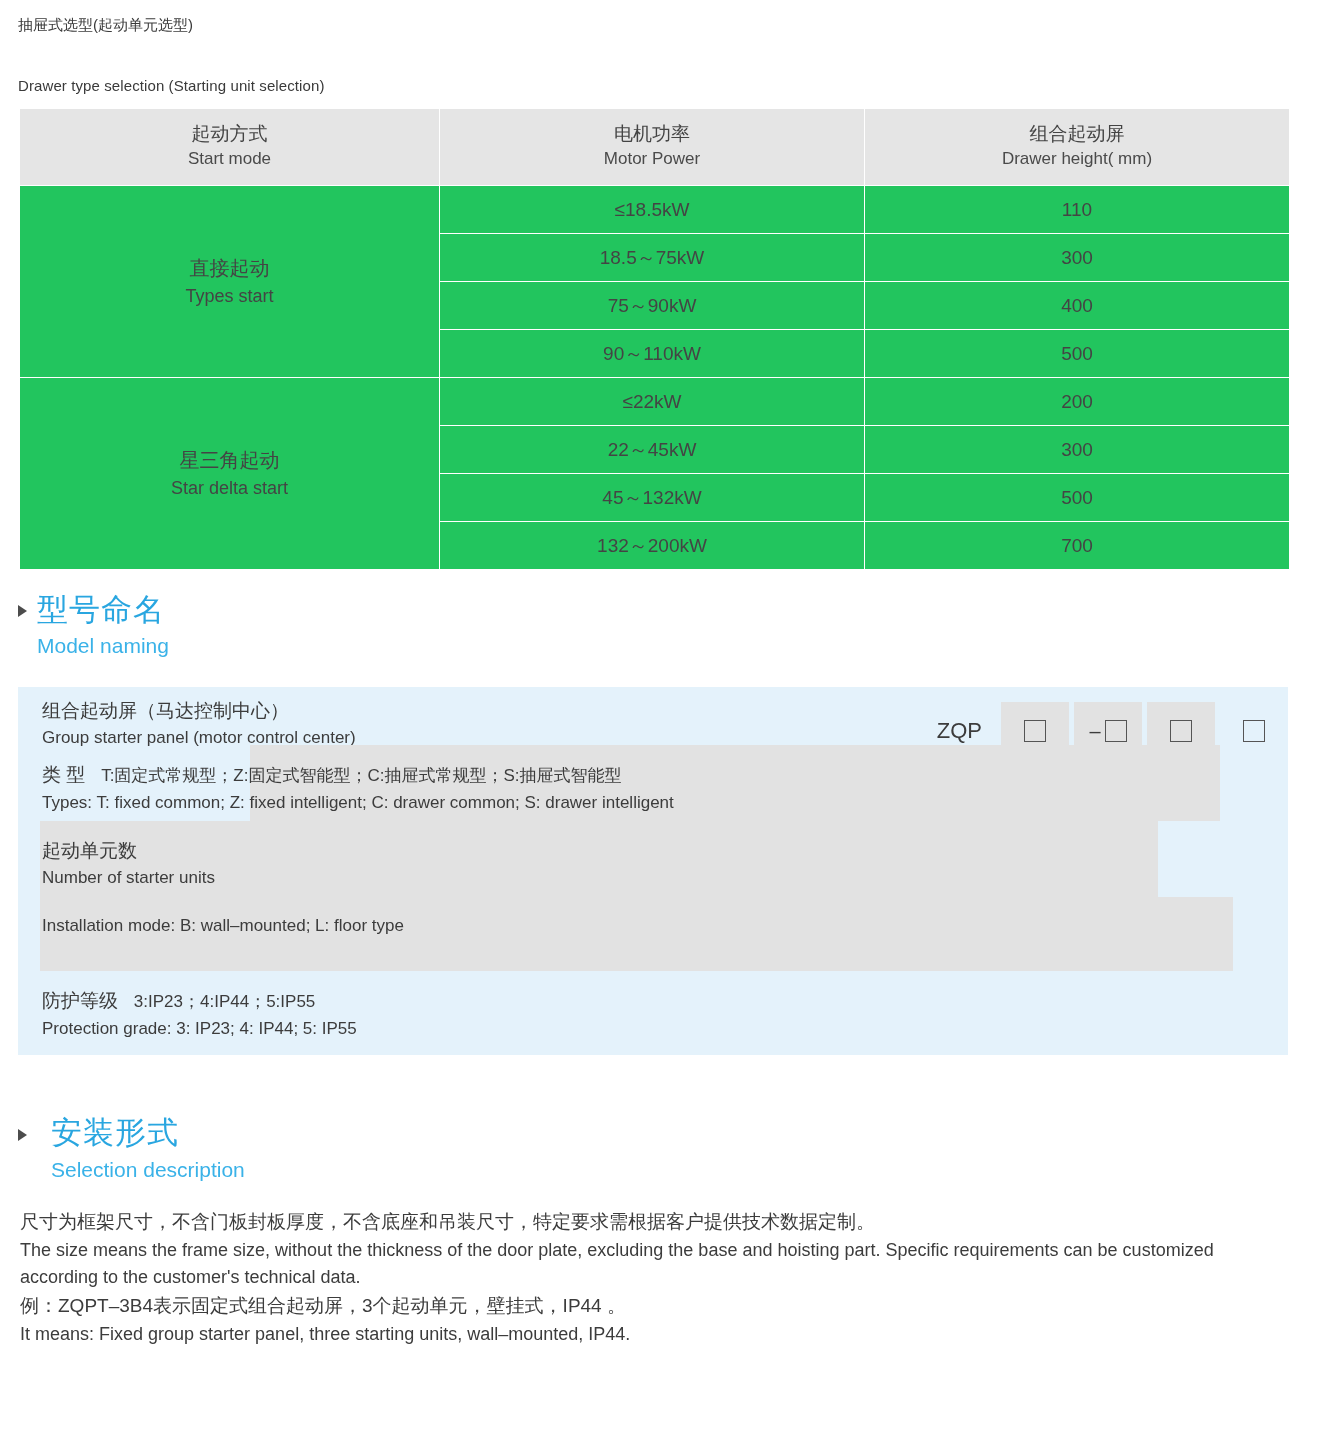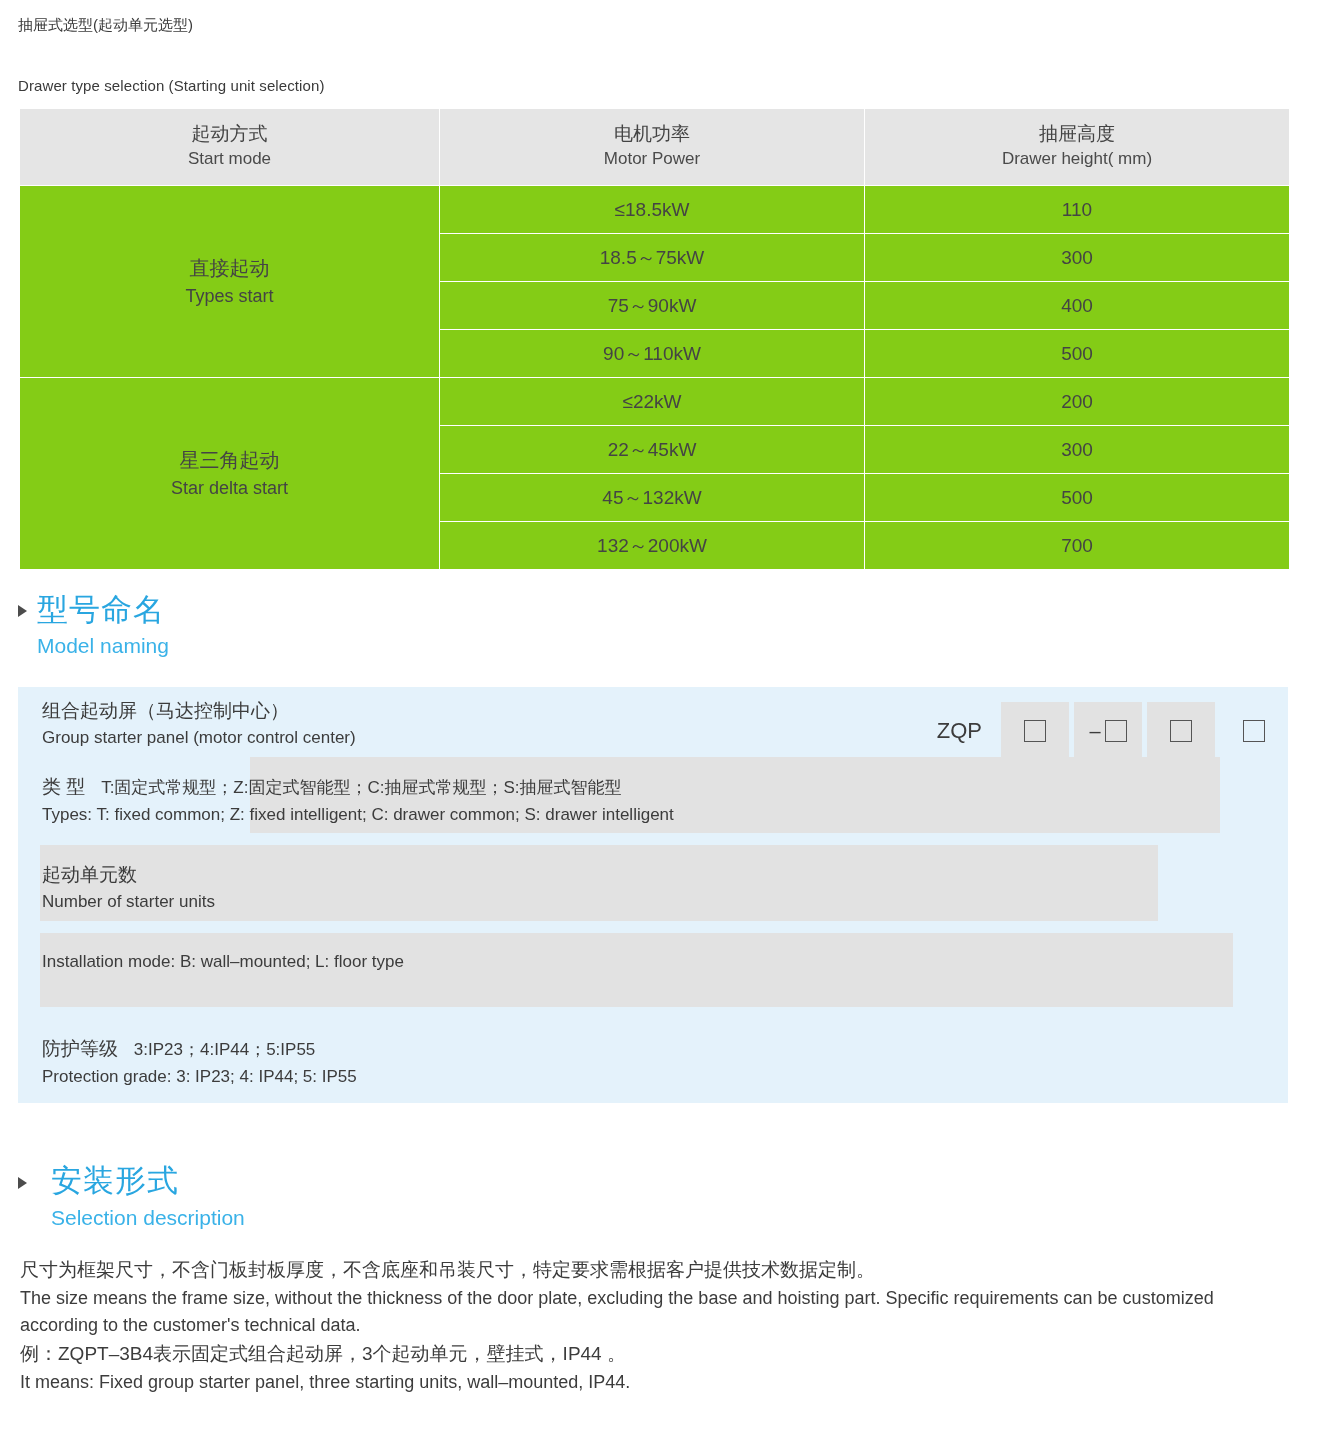--- a/index.html
+++ b/index.html
@@ -62,21 +62,21 @@
     padding: 12px 4px 14px 4px;
     font-size: 19px;
     line-height: 25px;
   }
   table.spec thead th .en {
     font-size: 17px;
     display: block;
     color: #4a4a4a;
   }
   table.spec tbody td {
-    background: #84cc16;
+    background: #22c55e;
     padding: 11px 4px;
     font-size: 19px;
     line-height: 25px;
     height: 19px;
   }
   table.spec td.mode {
     font-size: 20px;
     line-height: 28px;
   }
   table.spec td.mode .en {
@@ -121,21 +121,20 @@
     width: 1270px;
     background: #e4f2fb;
     position: relative;
     box-sizing: border-box;
     padding-bottom: 10px;
   }
   .naming-row {
     position: relative;
     box-sizing: border-box;
     padding: 16px 0 8px 24px;
-    margin-top: 12px;
   }
   .naming-row .cn {
     font-size: 19px;
     color: #3c3c3c;
     line-height: 28px;
   }
   .naming-row .en {
     font-size: 17px;
     color: #3c3c3c;
     line-height: 26px;
@@ -253,21 +252,21 @@
         <tr>
           <th>
             <span>起动方式</span>
             <span class="en">Start mode</span>
           </th>
           <th>
             <span>电机功率</span>
             <span class="en">Motor Power</span>
           </th>
           <th>
-            <span>抽屉高度</span>
+            <span>组合起动屏</span>
             <span class="en">Drawer height( mm)</span>
           </th>
         </tr>
       </thead>
       <tbody>
 
         <tr>
           <td class="mode" rowspan="4">
             <span>直接起动</span>
             <span class="en">Types start</span>

